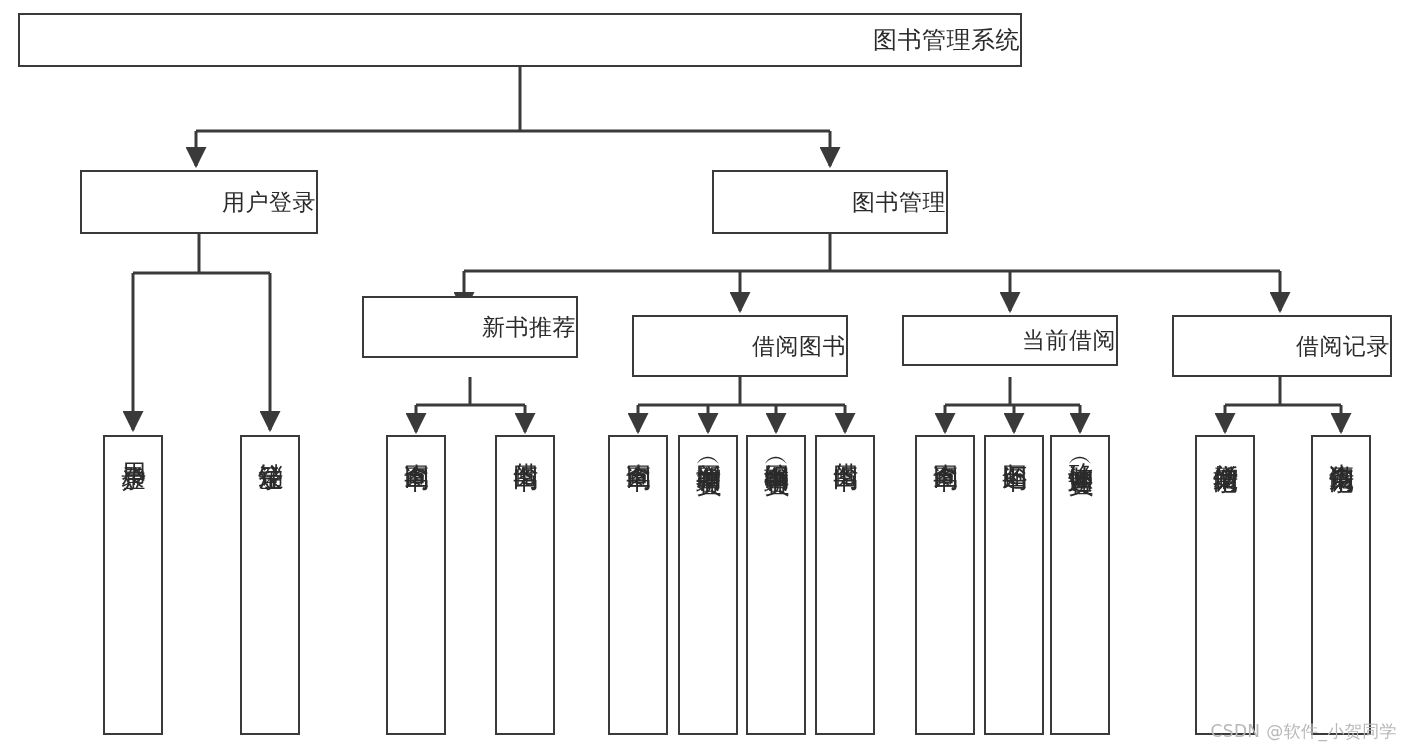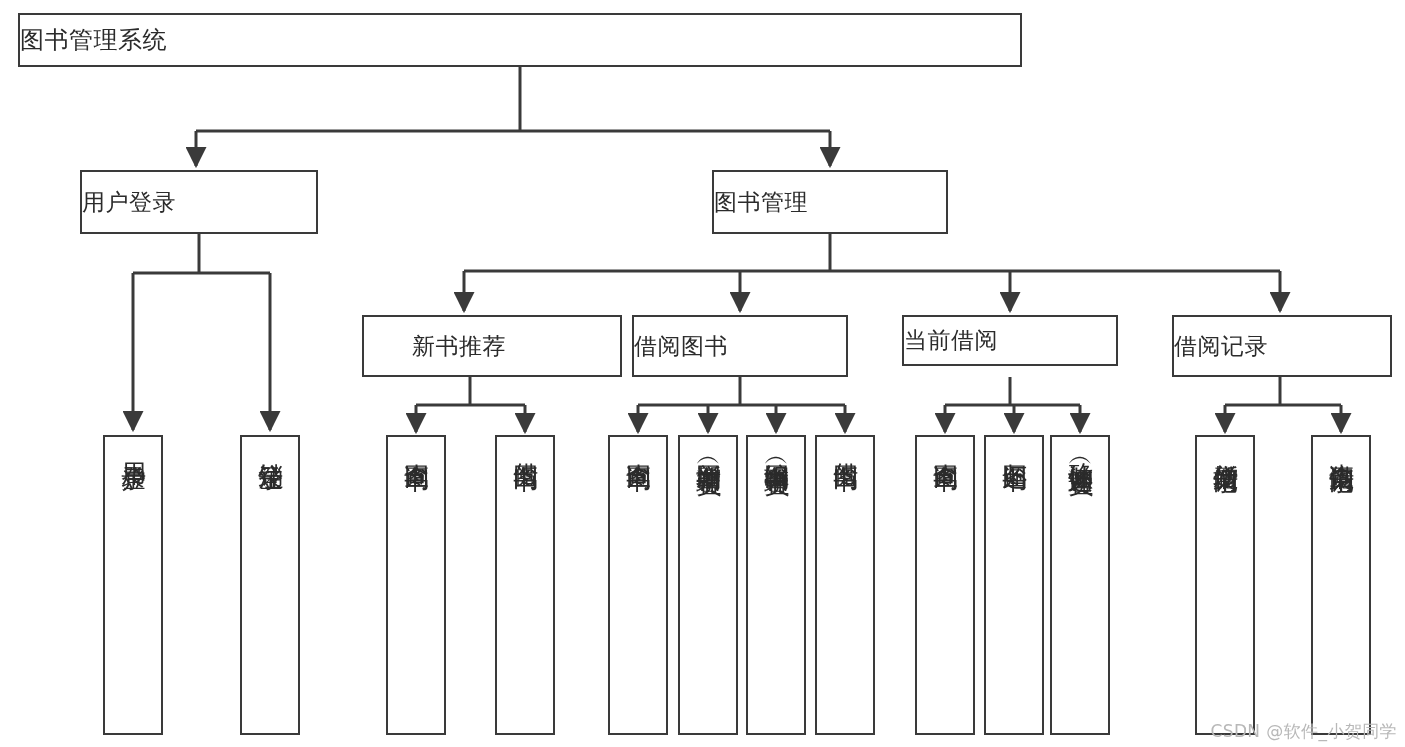--- a/index.html
+++ b/index.html
@@ -26,21 +26,21 @@
     height: 747px;
     pointer-events: none;
   }
   .node {
     position: absolute;
     box-sizing: border-box;
     border: 2px solid #3a3a3a;
     background: #ffffff;
     display: flex;
     align-items: center;
-    justify-content: flex-start;
+    justify-content: flex-end;
     color: #2b2b2b;
   }
   .node .label {
     display: block;
     text-align: center;
     line-height: 1.0;
   }
   
   .node.horiz .label {
     font-size: 23px;
@@ -136,21 +136,21 @@
     <span class="label">图书管理系统</span>
   </div>
 
   <div class="node horiz" style="left:80px; top:170px; width:238px; height:64px;">
     <span class="label">用户登录</span>
   </div>
   <div class="node horiz" style="left:712px; top:170px; width:236px; height:64px;">
     <span class="label">图书管理</span>
   </div>
 
-  <div class="node horiz" style="left:362px; top:315px; width:260px; height:62px;padding-left:48px;">
+  <div class="node horiz" style="left:362px; top:296px; width:216px; height:62px;padding-left:48px;">
     <span class="label">新书推荐</span>
   </div>
   <div class="node horiz" style="left:632px; top:315px; width:216px; height:62px;">
     <span class="label">借阅图书</span>
   </div>
   <div class="node horiz" style="left:902px; top:315px; width:216px; height:51px;">
     <span class="label">当前借阅</span>
   </div>
   <div class="node horiz" style="left:1172px; top:315px; width:220px; height:62px;">
     <span class="label">借阅记录</span>

